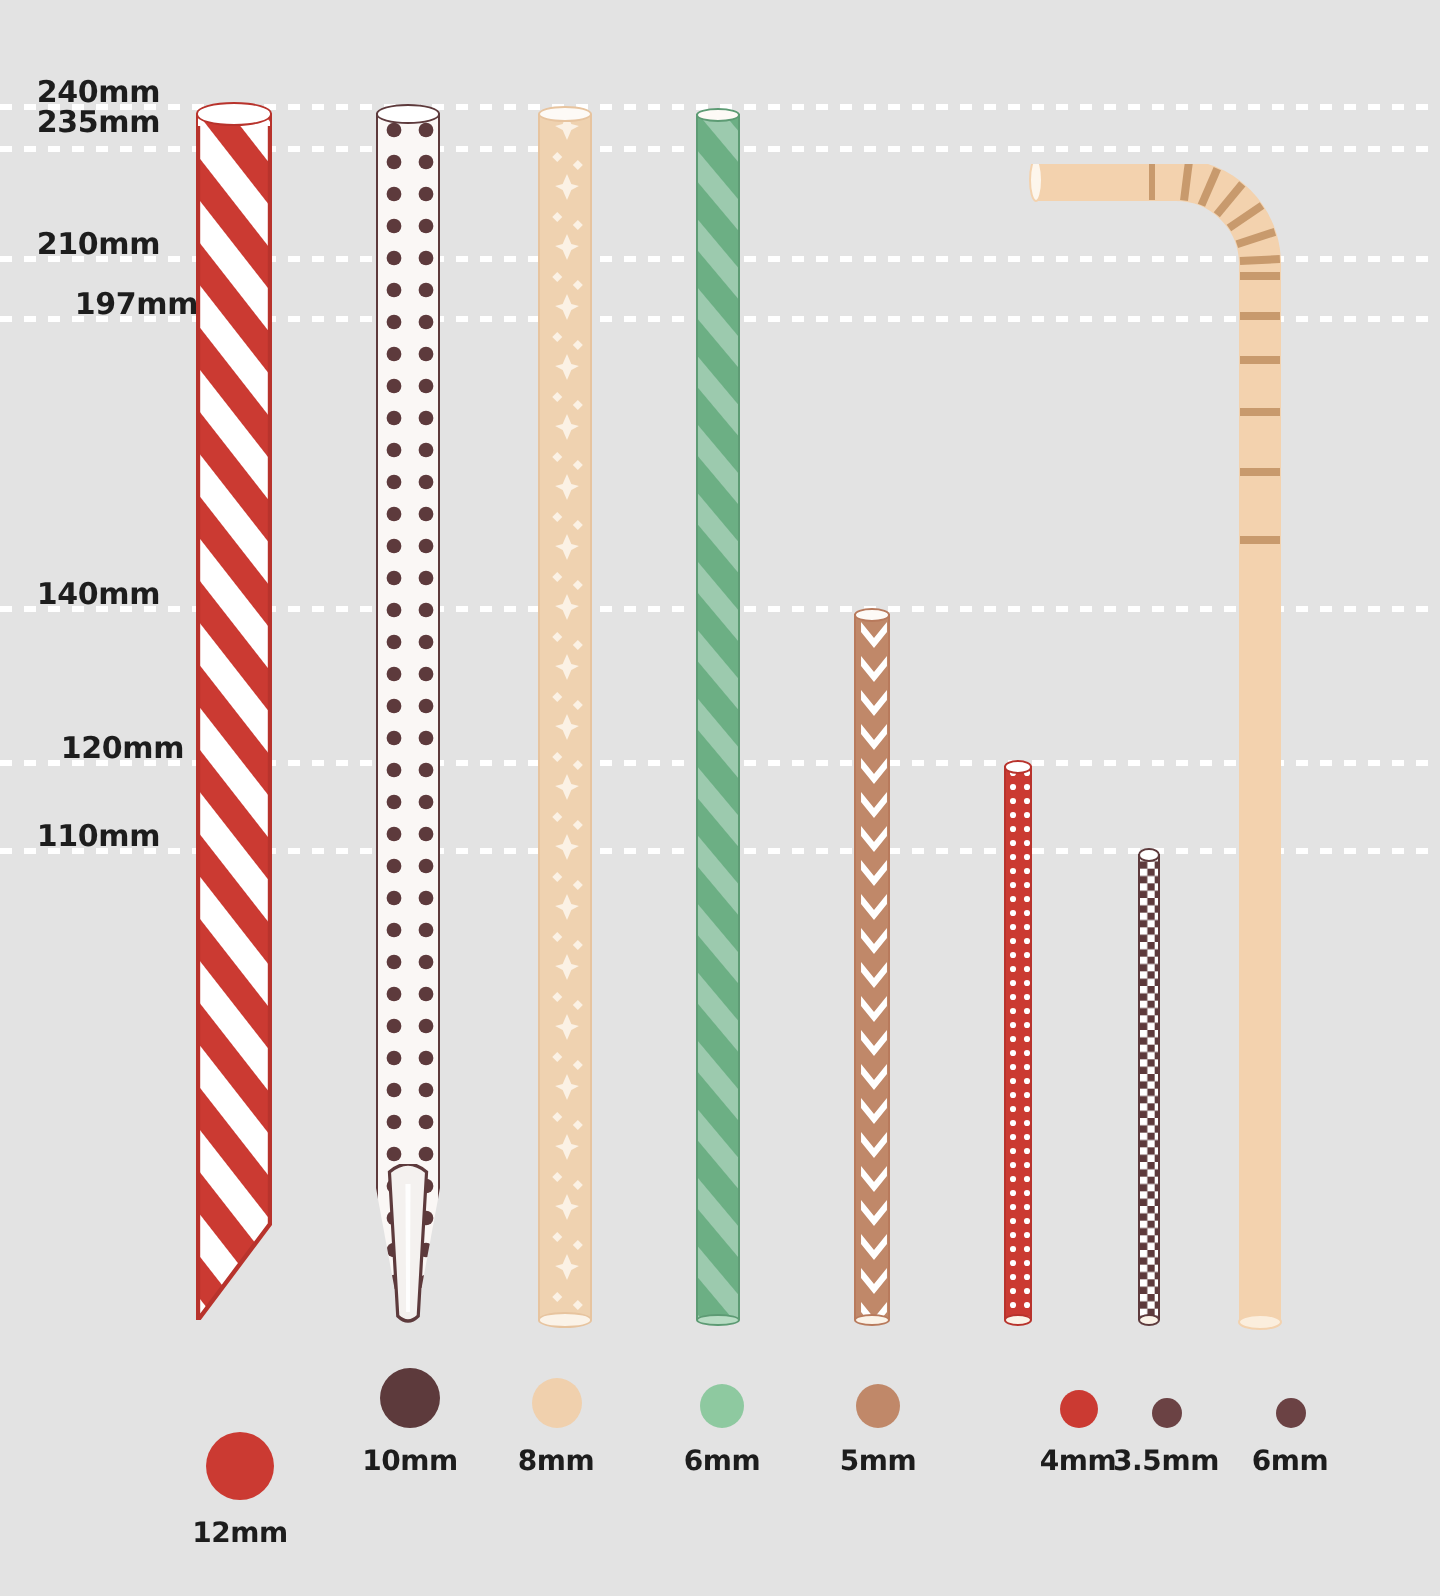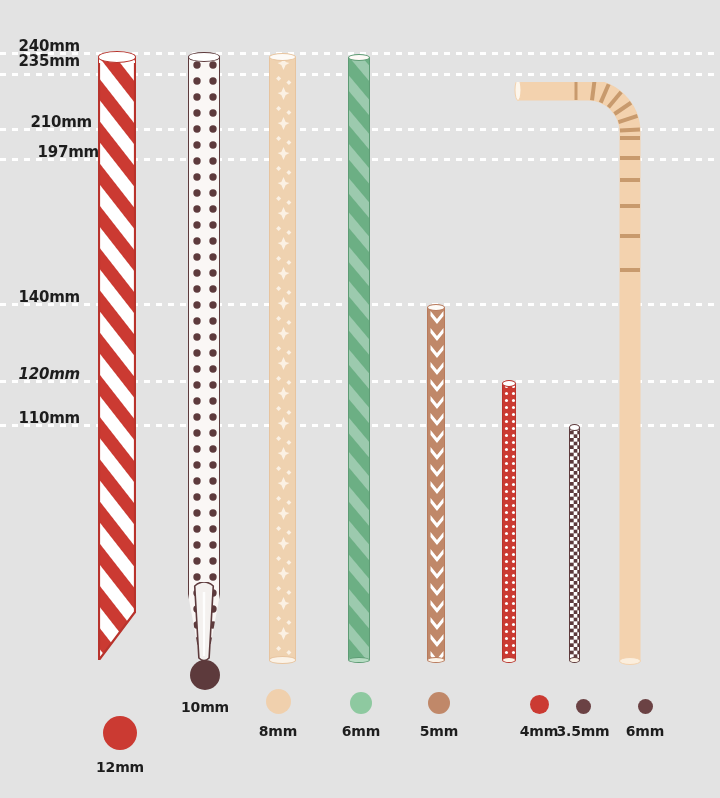--- a/index.html
+++ b/index.html
@@ -56,24 +56,24 @@
       <div class="gridline" style="top: 128px;"></div>
       <div class="gridline" style="top: 158px;"></div>
       <div class="gridline" style="top: 303px;"></div>
       <div class="gridline" style="top: 380px;"></div>
       <div class="gridline" style="top: 424px;"></div>
     </div>
 
   <div id="axis-labels">
       <div class="axis-label" style="left: 0px; top: 37px;">240mm</div>
       <div class="axis-label" style="left: 0px; top: 52px;">235mm</div>
-      <div class="axis-label" style="left: 0px; top: 113px; padding-left: 12px;">210mm</div>
+      <div class="axis-label" style="left: 0px; top: 113px;">210mm</div>
       <div class="axis-label" style="left: 0px; top: 143px; margin-left: 19px;">197mm</div>
       <div class="axis-label" style="left: 0px; top: 288px;">140mm</div>
-      <div class="axis-label" style="left: 0px; top: 365px; font-style: italic;">120mm</div>
+      <div class="axis-label" style="left: 12px; top: 365px;">120mm</div>
       <div class="axis-label" style="left: 0px; top: 409px;">110mm</div>
     </div>
 
   <div id="straws">
       <div class="straw" style="left: 98px; top: 57px; width: 38px; height: 603px; border: none;">
         <div class="tube" style="border-top: none; border-right: 1.6px solid rgb(184, 51, 44); border-bottom: none; border-left: 1.6px solid rgb(184, 51, 44); border-image: initial; clip-path: polygon(0px 0px, 100% 0px, 100% 92.04%, 0px 100%);"><svg width="38" height="603" viewBox="0 0 38 603" preserveAspectRatio="none">
       <defs>
               <pattern id="pstraw-12mm" width="26" height="26" patternUnits="userSpaceOnUse" patternTransform="rotate(-38)">
         <rect width="26" height="26" fill="#ffffff"></rect>
         <rect width="13" height="26" fill="#cb3a32"></rect>
@@ -256,21 +256,21 @@
         <ellipse cx="8" cy="8" rx="3" ry="10.5" fill="#fdf6ec" stroke="#f3d2ae" stroke-width="1"></ellipse>
         <ellipse cx="120" cy="579" rx="10.5" ry="3.5" fill="#fbeedd" stroke="#f3d2ae" stroke-width="1"></ellipse>
       </svg></div>
     </div>
 
   <div id="legend">
       <div class="legend-item" style="left: 75px; top: 716px; width: 90px;">
         <div class="legend-dot" style="width: 34px; height: 34px; background: rgb(203, 58, 50); margin-top: 0px;"></div>
         <div class="legend-label">12mm</div>
       </div>
-      <div class="legend-item" style="left: 160px; top: 656px; width: 90px;">
+      <div class="legend-item" style="left: 160px; top: 680px; width: 90px;">
         <div class="legend-dot" style="width: 30px; height: 30px; background: rgb(93, 58, 60); margin-top: 4px;"></div>
         <div class="legend-label">10mm</div>
       </div>
       <div class="legend-item" style="left: 233px; top: 680px; width: 90px;">
         <div class="legend-dot" style="width: 25px; height: 25px; background: rgb(240, 208, 173); margin-top: 9px;"></div>
         <div class="legend-label">8mm</div>
       </div>
       <div class="legend-item" style="left: 316px; top: 680px; width: 90px;">
         <div class="legend-dot" style="width: 22px; height: 22px; background: rgb(142, 201, 160); margin-top: 12px;"></div>
         <div class="legend-label">6mm</div>

